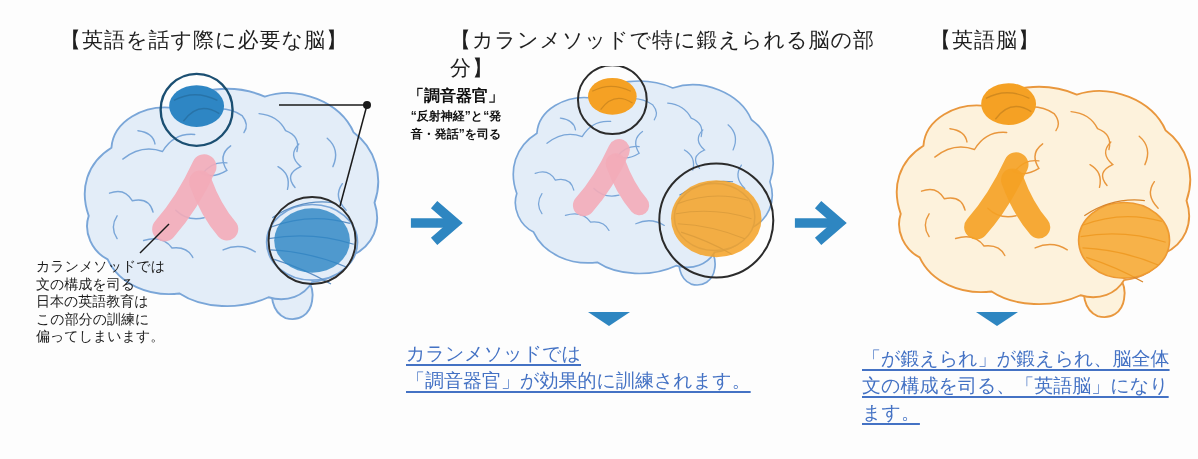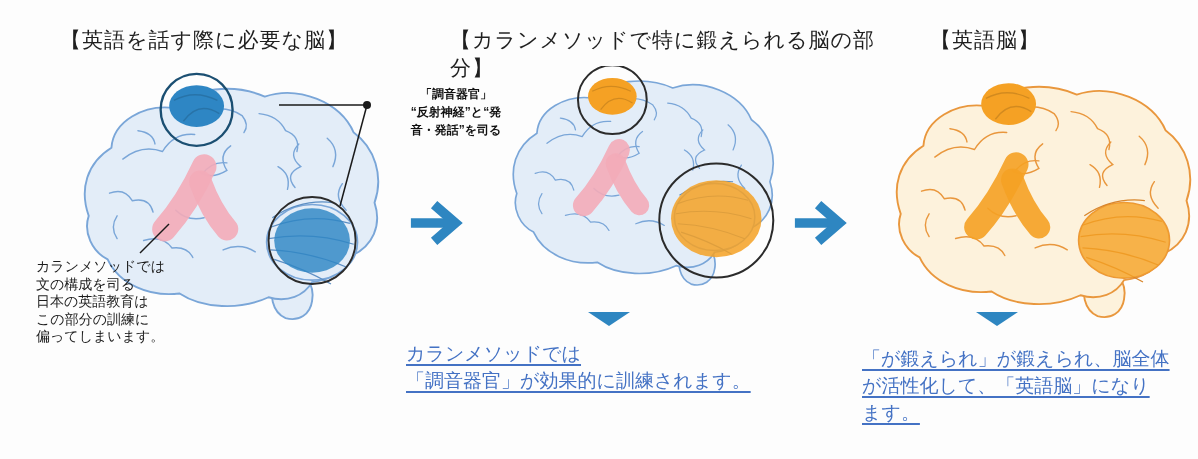--- a/index.html
+++ b/index.html
@@ -13,21 +13,21 @@
   #hdr-left{left:60px;width:380px;}
   #hdr-middle{left:450px;width:445px;}
   #hdr-right{left:930px;width:205px;}
 
   .brain{position:absolute;}
   .brain-style-blue{--body-fill:#e3edf8;--body-stroke:#7aa6d8;--detail:#5d8fc4;--hi:#2e86c4;--mid:#f3abb8;}
   .brain-style-mid {--body-fill:#e3edf8;--body-stroke:#7aa6d8;--detail:#5d8fc4;--hi:#f5a124;--mid:#f3abb8;}
   .brain-style-en  {--body-fill:#fdf2dc;--body-stroke:#e9973d;--detail:#d8862c;--hi:#f5a124;--mid:#f5a124;}
 
   #organ-note{position:absolute;left:376px;top:86px;width:160px;text-align:center;}
-  #organ-note .t{font-size:12px;font-weight:600;color:#111;}
+  #organ-note .t{font-size:16px;font-weight:600;color:#111;}
   #organ-note .s{font-size:12px;line-height:18px;color:#111;font-weight:700;}
 
   #vocab-note{position:absolute;left:36px;top:258px;font-size:14px;line-height:17.5px;color:#1c1c1c;}
 
   .caption{position:absolute;font-size:19px;color:#4472c4;line-height:27px;}
   .caption span{display:inline-block;text-decoration:underline;text-underline-offset:4px;text-decoration-thickness:1.5px;}
   #caption-middle{left:406px;top:340px;}
   #caption-right{left:862px;top:345px;width:330px;}
 
   .tri{position:absolute;width:0;height:0;border-left:21px solid transparent;border-right:21px solid transparent;border-top:14px solid #2e86c1;}
@@ -176,17 +176,17 @@
   <div class="tri" id="tri-middle"></div>
   <div class="tri" id="tri-right"></div>
 
   
   <div class="caption" id="caption-middle">
     <span>カランメソッドでは</span><br>
     <span>「調音器官」が効果的に訓練されます。</span>
   </div>
   <div class="caption" id="caption-right">
     <span>「が鍛えられ」が鍛えられ、脳全体</span><br>
-    <span>が活性化して、「英語脳」になり</span><br>
+    <span>文の構成を司る、「英語脳」になり</span><br>
     <span>ます。</span>
   </div>
 
 </div>
 
 </body></html>

